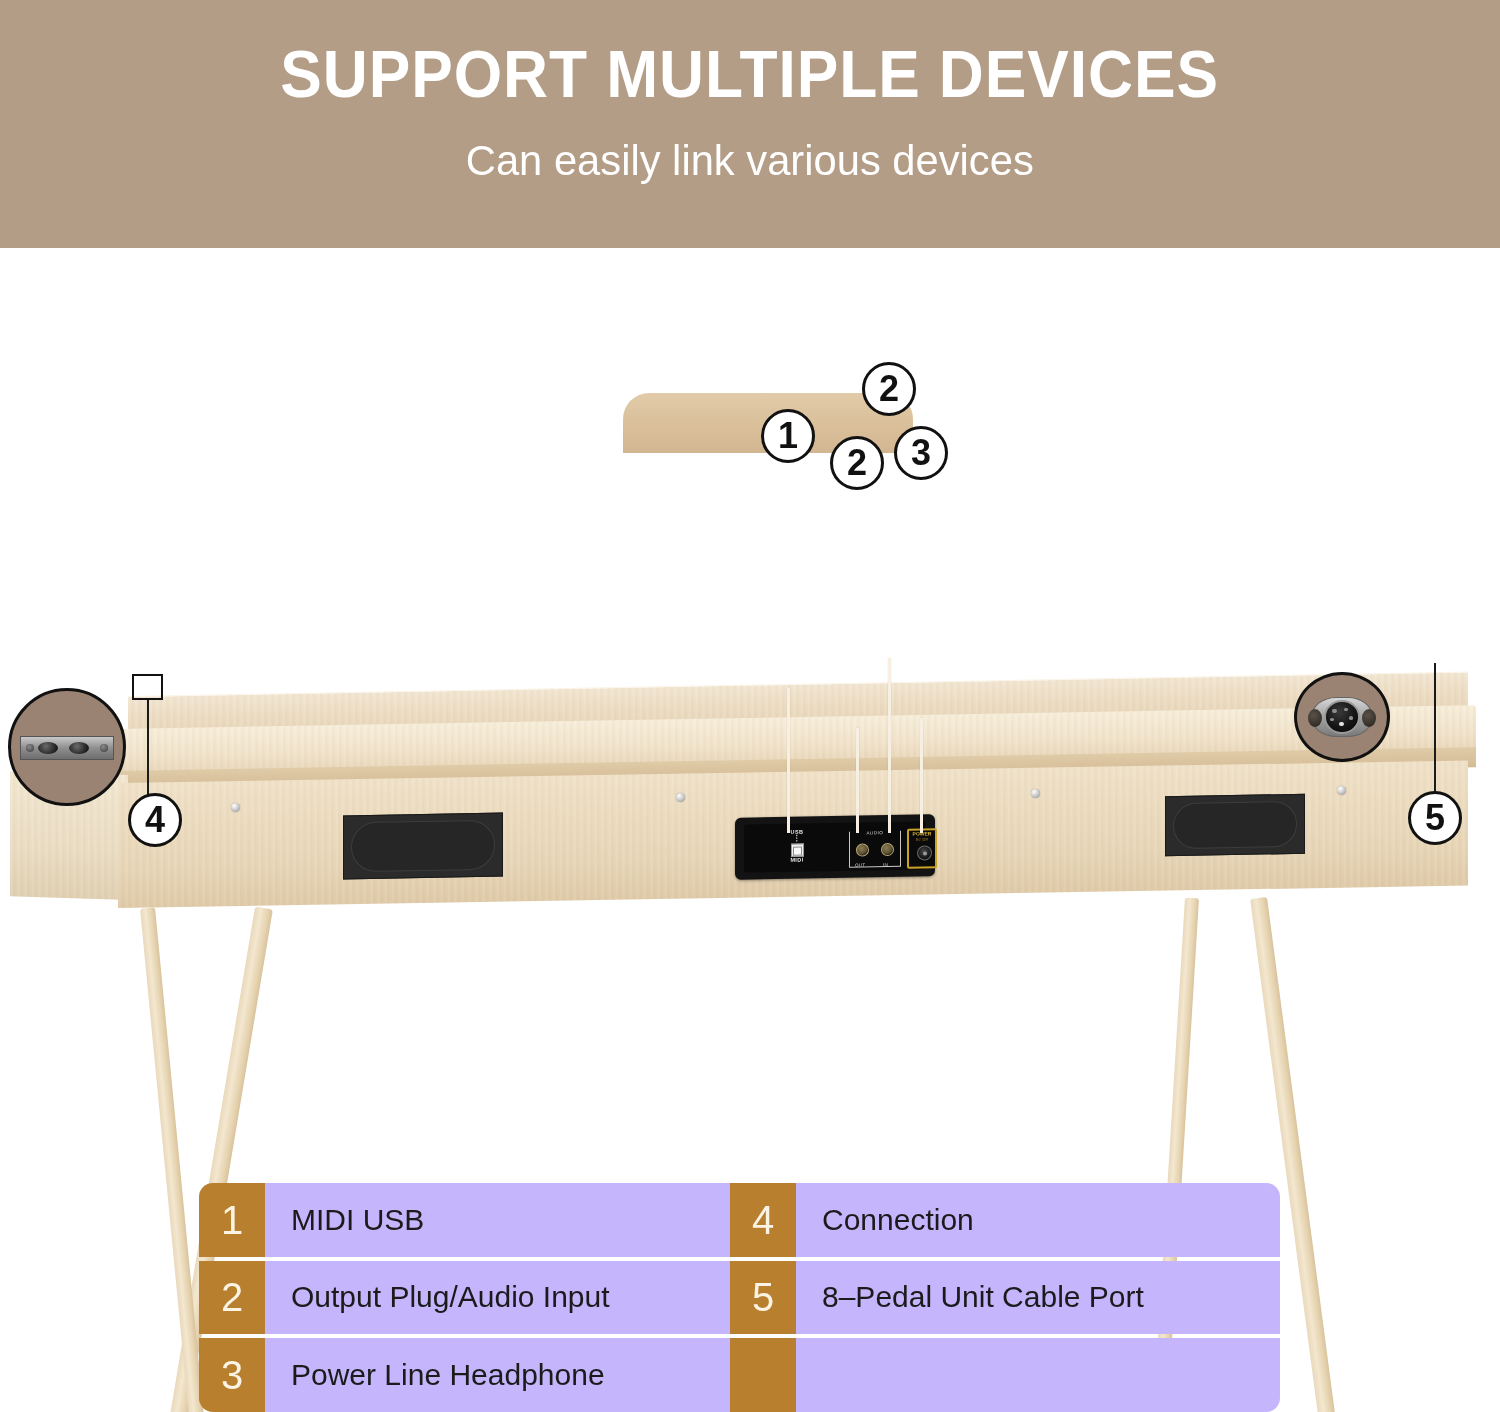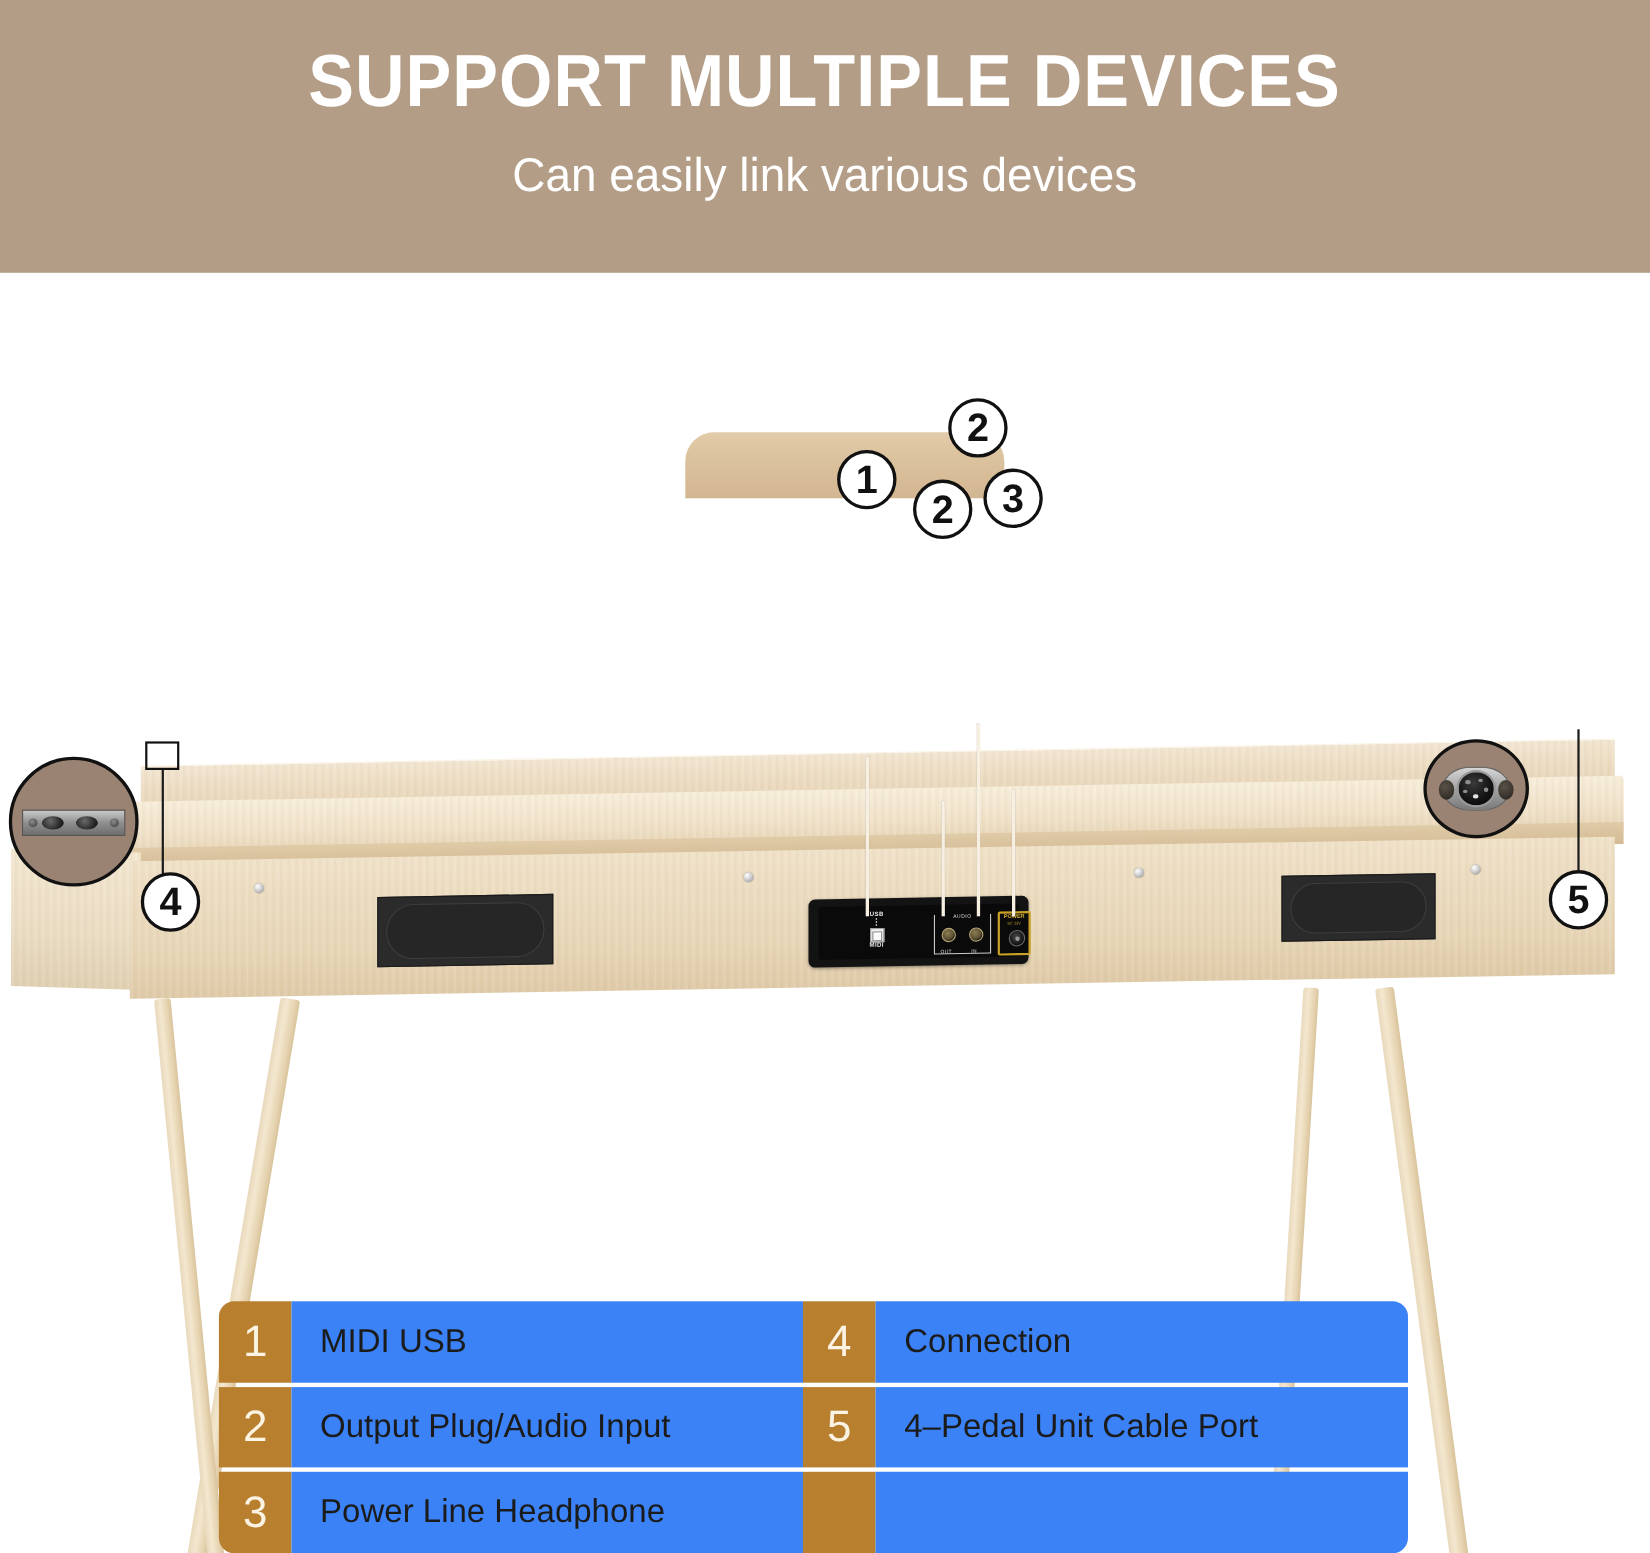--- a/index.html
+++ b/index.html
@@ -274,21 +274,21 @@
     grid-template-rows: repeat(3, 1fr);
     gap:4px 0;
     z-index:40;
   }
   .legend-num {
     background:#b8802e; color:#fbf3e3;
     display:flex; align-items:center; justify-content:center;
     font-size:40px; font-weight:normal; line-height:1;
   }
   .legend-txt {
-    background:#3b82f6; color:#1b1b1b;
+    background:#c4b5fd; color:#1b1b1b;
     display:flex; align-items:center;
     padding-left:26px;
     font-size:30px; line-height:1;
   }
   #cell-n1 { border-radius:14px 0 0 0; }
   #cell-t4 { border-radius:0 14px 0 0; }
   #cell-n3 { border-radius:0 0 0 14px; }
   #cell-t6 { border-radius:0 0 14px 0; }
 </style>
 </head>
@@ -403,20 +403,20 @@
 <div id="legend">
 
   <div class="legend-num" id="cell-n1">1</div>
   <div class="legend-txt">MIDI USB</div>
   <div class="legend-num">4</div>
   <div class="legend-txt" id="cell-t4">Connection</div>
 
   <div class="legend-num">2</div>
   <div class="legend-txt">Output Plug/Audio Input</div>
   <div class="legend-num">5</div>
-  <div class="legend-txt">4–Pedal Unit Cable Port</div>
+  <div class="legend-txt">8–Pedal Unit Cable Port</div>
 
   <div class="legend-num" id="cell-n3">3</div>
   <div class="legend-txt">Power Line Headphone</div>
   <div class="legend-num"></div>
   <div class="legend-txt" id="cell-t6"></div>
 
 </div>
 
 </body></html>

